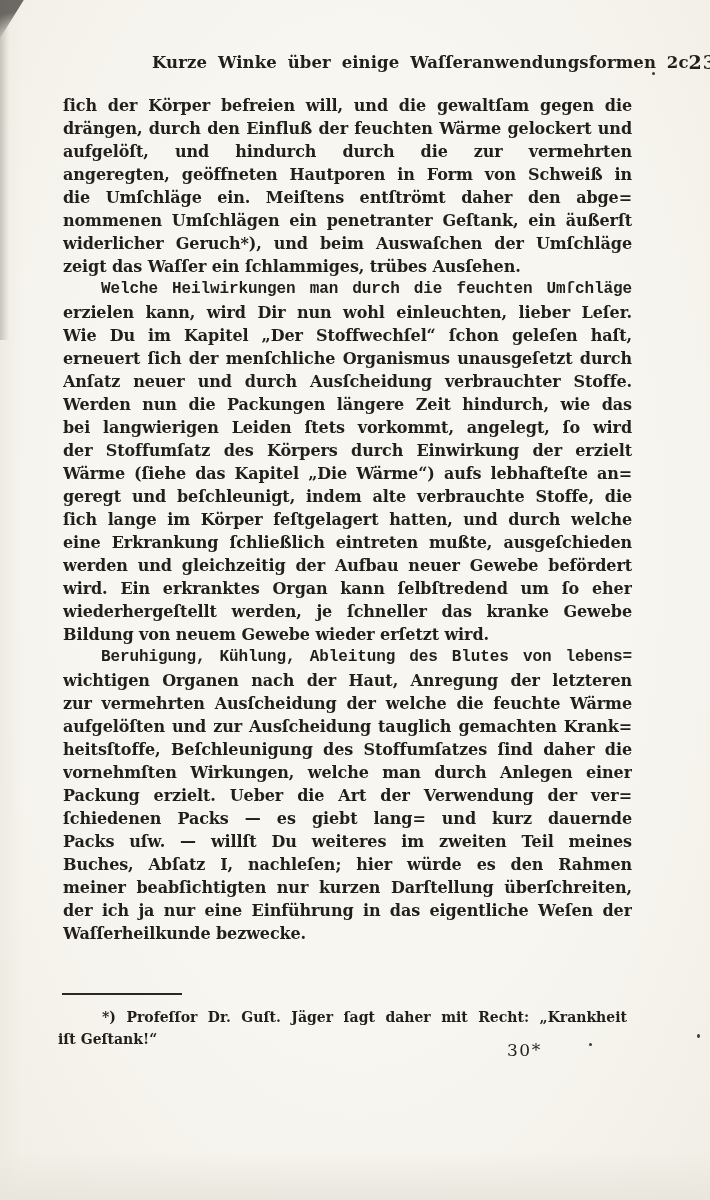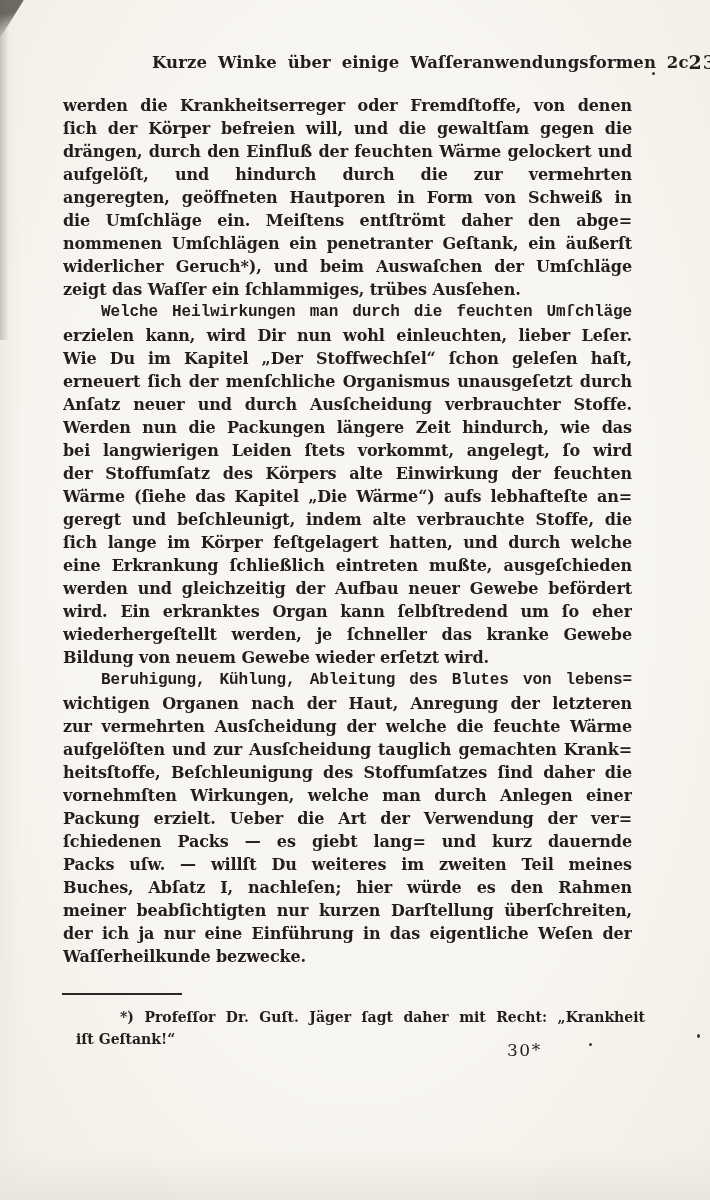--- a/index.html
+++ b/index.html
@@ -61,21 +61,21 @@
   }
   .line.para-end { text-align-last: left; }
   .line.indent   { padding-left: 38px; font-family: Liberation Mono, monospace; }
 
   
   .footnote-rule {
     position: absolute; top: 993px; left: 62px;
     width: 120px; border-top: 2px solid #2a2724;
   }
   .footnote {
-    position: absolute; top: 1006px; left: 76px; width: 569px;
+    position: absolute; top: 1006px; left: 58px; width: 569px;
   }
   .fn-line {
     font-size: 14px; font-weight: 700;
     line-height: 22px; height: 22px;
     text-align: justify; text-align-last: justify;
     overflow: hidden;
   }
   .fn-line.fn-end  { text-align-last: left; }
   .fn-line.fn-indent { padding-left: 44px; }
 
@@ -92,37 +92,36 @@
 <div class="speck s1"></div>
 <div class="speck s2"></div>
 <div class="speck s3"></div>
 
 <div class="header">
   <span class="title">Kurze Winke über einige Waſſeranwendungsformen 2c</span>
   <span class="pagenum">235</span>
 </div>
 
 <div class="body-text">
-    <div class="line">werden die Krankheitserreger oder Fremdſtoffe, von denen</div>
     <div class="line">ſich der Körper befreien will, und die gewaltſam gegen die Haut</div>
     <div class="line">drängen, durch den Einfluß der feuchten Wärme gelockert und</div>
     <div class="line">aufgelöſt, und hindurch durch die zur vermehrten Ausſcheidung</div>
     <div class="line">angeregten, geöffneten Hautporen in Form von Schweiß in</div>
     <div class="line">die Umſchläge ein. Meiſtens entſtrömt daher den abge=</div>
     <div class="line">nommenen Umſchlägen ein penetranter Geſtank, ein äußerſt</div>
     <div class="line">widerlicher Geruch*), und beim Auswaſchen der Umſchläge</div>
     <div class="line para-end">zeigt das Waſſer ein ſchlammiges, trübes Ausſehen.</div>
     <div class="line indent">Welche Heilwirkungen man durch die feuchten Umſchläge</div>
     <div class="line">erzielen kann, wird Dir nun wohl einleuchten, lieber Leſer.</div>
     <div class="line">Wie Du im Kapitel „Der Stoffwechſel“ ſchon geleſen haſt,</div>
     <div class="line">erneuert ſich der menſchliche Organismus unausgeſetzt durch</div>
     <div class="line">Anſatz neuer und durch Ausſcheidung verbrauchter Stoffe.</div>
     <div class="line">Werden nun die Packungen längere Zeit hindurch, wie das</div>
     <div class="line">bei langwierigen Leiden ſtets vorkommt, angelegt, ſo wird</div>
-    <div class="line">der Stoffumſatz des Körpers alte Einwirkung der feuchten</div>
+    <div class="line">der Stoffumſatz des Körpers durch Einwirkung der erzielt</div>
     <div class="line">Wärme (ſiehe das Kapitel „Die Wärme“) aufs lebhafteſte an=</div>
     <div class="line">geregt und beſchleunigt, indem alte verbrauchte Stoffe, die</div>
     <div class="line">ſich lange im Körper feſtgelagert hatten, und durch welche</div>
     <div class="line">eine Erkrankung ſchließlich eintreten mußte, ausgeſchieden</div>
     <div class="line">werden und gleichzeitig der Aufbau neuer Gewebe befördert</div>
     <div class="line">wird. Ein erkranktes Organ kann ſelbſtredend um ſo eher</div>
     <div class="line">wiederhergeſtellt werden, je ſchneller das kranke Gewebe durch</div>
     <div class="line para-end">Bildung von neuem Gewebe wieder erſetzt wird.</div>
     <div class="line indent">Beruhigung, Kühlung, Ableitung des Blutes von lebens=</div>
     <div class="line">wichtigen Organen nach der Haut, Anregung der letzteren</div>

